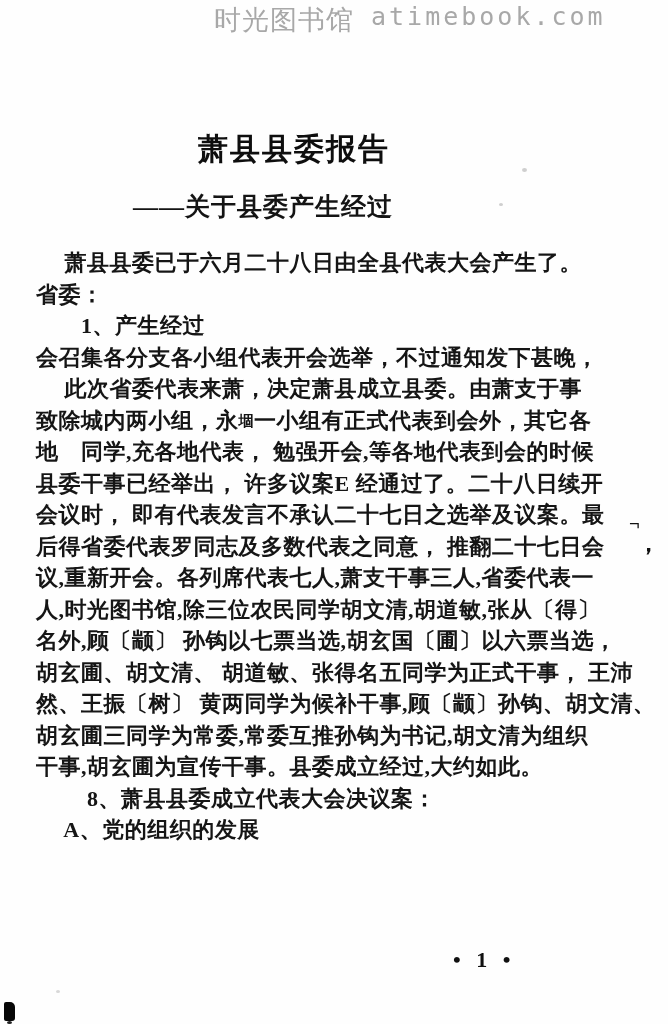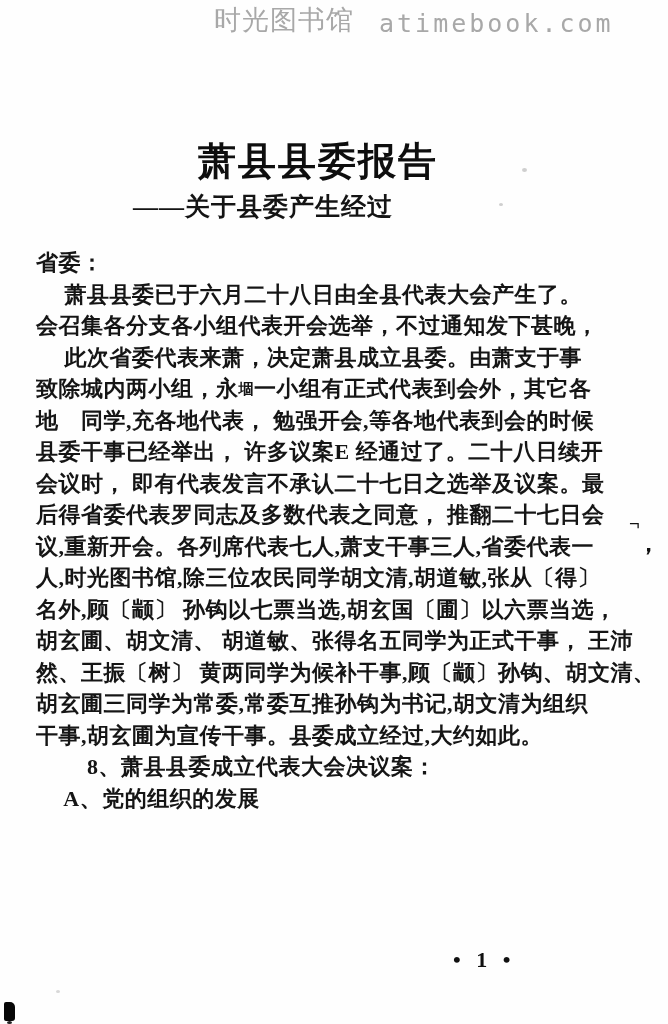--- a/index.html
+++ b/index.html
@@ -7,35 +7,35 @@
     position:relative;
     width:668px;height:1024px;
     background:#fefefe;
     overflow:hidden;
     font-family:"Liberation Serif","DejaVu Serif",serif;
     color:#1a1a1a;
   }
   
   .watermark{
     position:absolute;top:2px;left:214px;
-    display:flex;align-items:flex-end;gap:12px;
+    display:flex;align-items:flex-start;gap:4px;
     color:#a8a8a8;
   }
   .watermark .wm-cjk{
     font-family:"DejaVu Sans","Liberation Sans",sans-serif;
     font-size:27px;font-weight:500;letter-spacing:1px;
   }
   .watermark .wm-latin{
     font-family:"DejaVu Sans Mono","Liberation Mono",monospace;
     font-size:25px;letter-spacing:3px;margin-left:13px;
   }
   
   .doc-title{
-    position:absolute;top:136px;left:198px;
-    font-size:38px;font-weight:800;letter-spacing:2px;
+    position:absolute;top:129px;left:198px;
+    font-size:30px;font-weight:800;letter-spacing:2px;
     color:#0e0e0e;white-space:pre;
   }
   .doc-subtitle{
     position:absolute;top:182px;left:133px;
     font-size:25px;font-weight:700;letter-spacing:1px;
     color:#141414;white-space:pre;margin-top:8px;
   }
   
   .body-text{
     position:absolute;top:247px;left:36px;width:608px;
@@ -81,22 +81,23 @@
 
   <div class="watermark">
     <span class="wm-cjk">时光图书馆</span>
     <span class="wm-latin">atimebook.com</span>
   </div>
 
   <div class="doc-title">萧县县委报告</div>
   <div class="doc-subtitle">——关于县委产生经过</div>
 
   <div class="body-text">
+    <div class="line">　 萧县县委已于六月二十八日由全县代表大会产生了。</div>
     <div class="line">省委：</div>
-    <div class="line">　 萧县县委已于六月二十八日由全县代表大会产生了。</div>
+    <div class="line">　　1、产生经过</div>
     <div class="line">会召集各分支各小组代表开会选举，不过通知发下甚晚，</div>
     <div class="line">　 此次省委代表来萧，决定萧县成立县委。由萧支于事</div>
     <div class="line"><span>致除城内两小组，永</span><span class="small-char">堌</span><span>一小组有正式代表到会外，其它各</span></div>
     <div class="line">地　同学,充各地代表， 勉强开会,等各地代表到会的时候</div>
     <div class="line">县委干事已经举出， 许多议案E 经通过了。二十八日续开</div>
     <div class="line">会议时， 即有代表发言不承认二十七日之选举及议案。最</div>
     <div class="line">后得省委代表罗同志及多数代表之同意， 推翻二十七日会</div>
     <div class="line">议,重新开会。各列席代表七人,萧支干事三人,省委代表一</div>
     <div class="line">人,时光图书馆,除三位农民同学胡文清,胡道敏,张从〔得〕</div>
     <div class="line">名外,顾〔颛〕 孙钩以七票当选,胡玄国〔圃〕以六票当选，</div>

